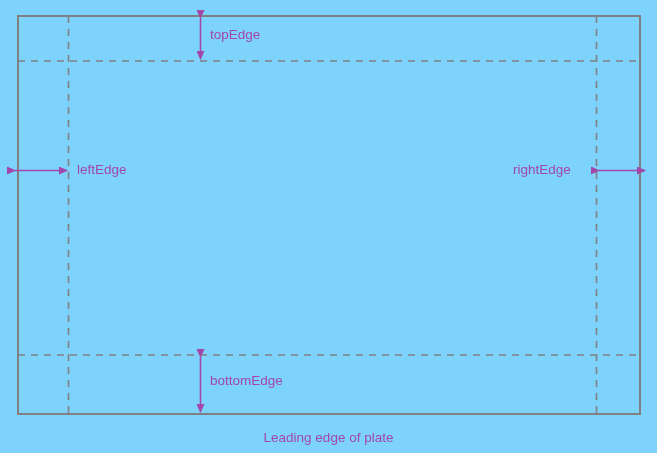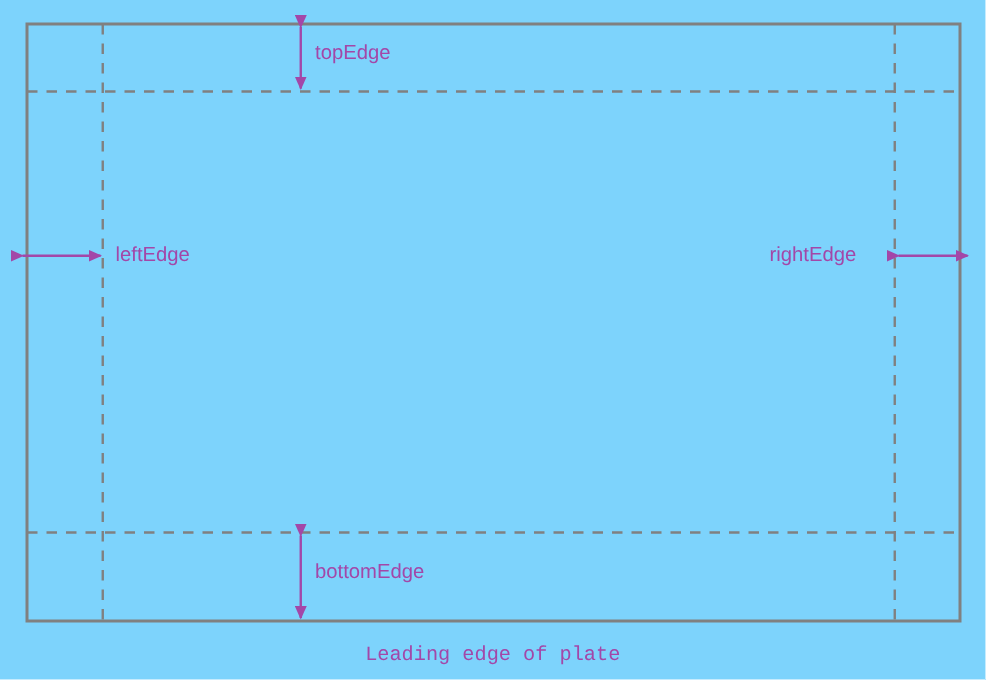--- a/index.html
+++ b/index.html
@@ -28,21 +28,21 @@
   .label {
     position: absolute;
     font-family: "Liberation Sans", sans-serif;
     font-size: 13.5px;
     line-height: 1;
     white-space: nowrap;
     color: #a347a8;
   }
   .caption {
     position: absolute;
-    font-family: Liberation Mono, monospace;
+    font-family: Liberation Sans, sans-serif;
     font-size: 13.5px;
     line-height: 1;
     white-space: nowrap;
     color: #a347a8;
     text-align: center;
   }
   #label-topEdge   { left: 210px; top: 28px; }
   #label-bottomEdge{ left: 210px; top: 374px; text-align: right; }
   #label-leftEdge  { left: 77px;  top: 163px; }
   #label-rightEdge { left: 513px; top: 163px; }

